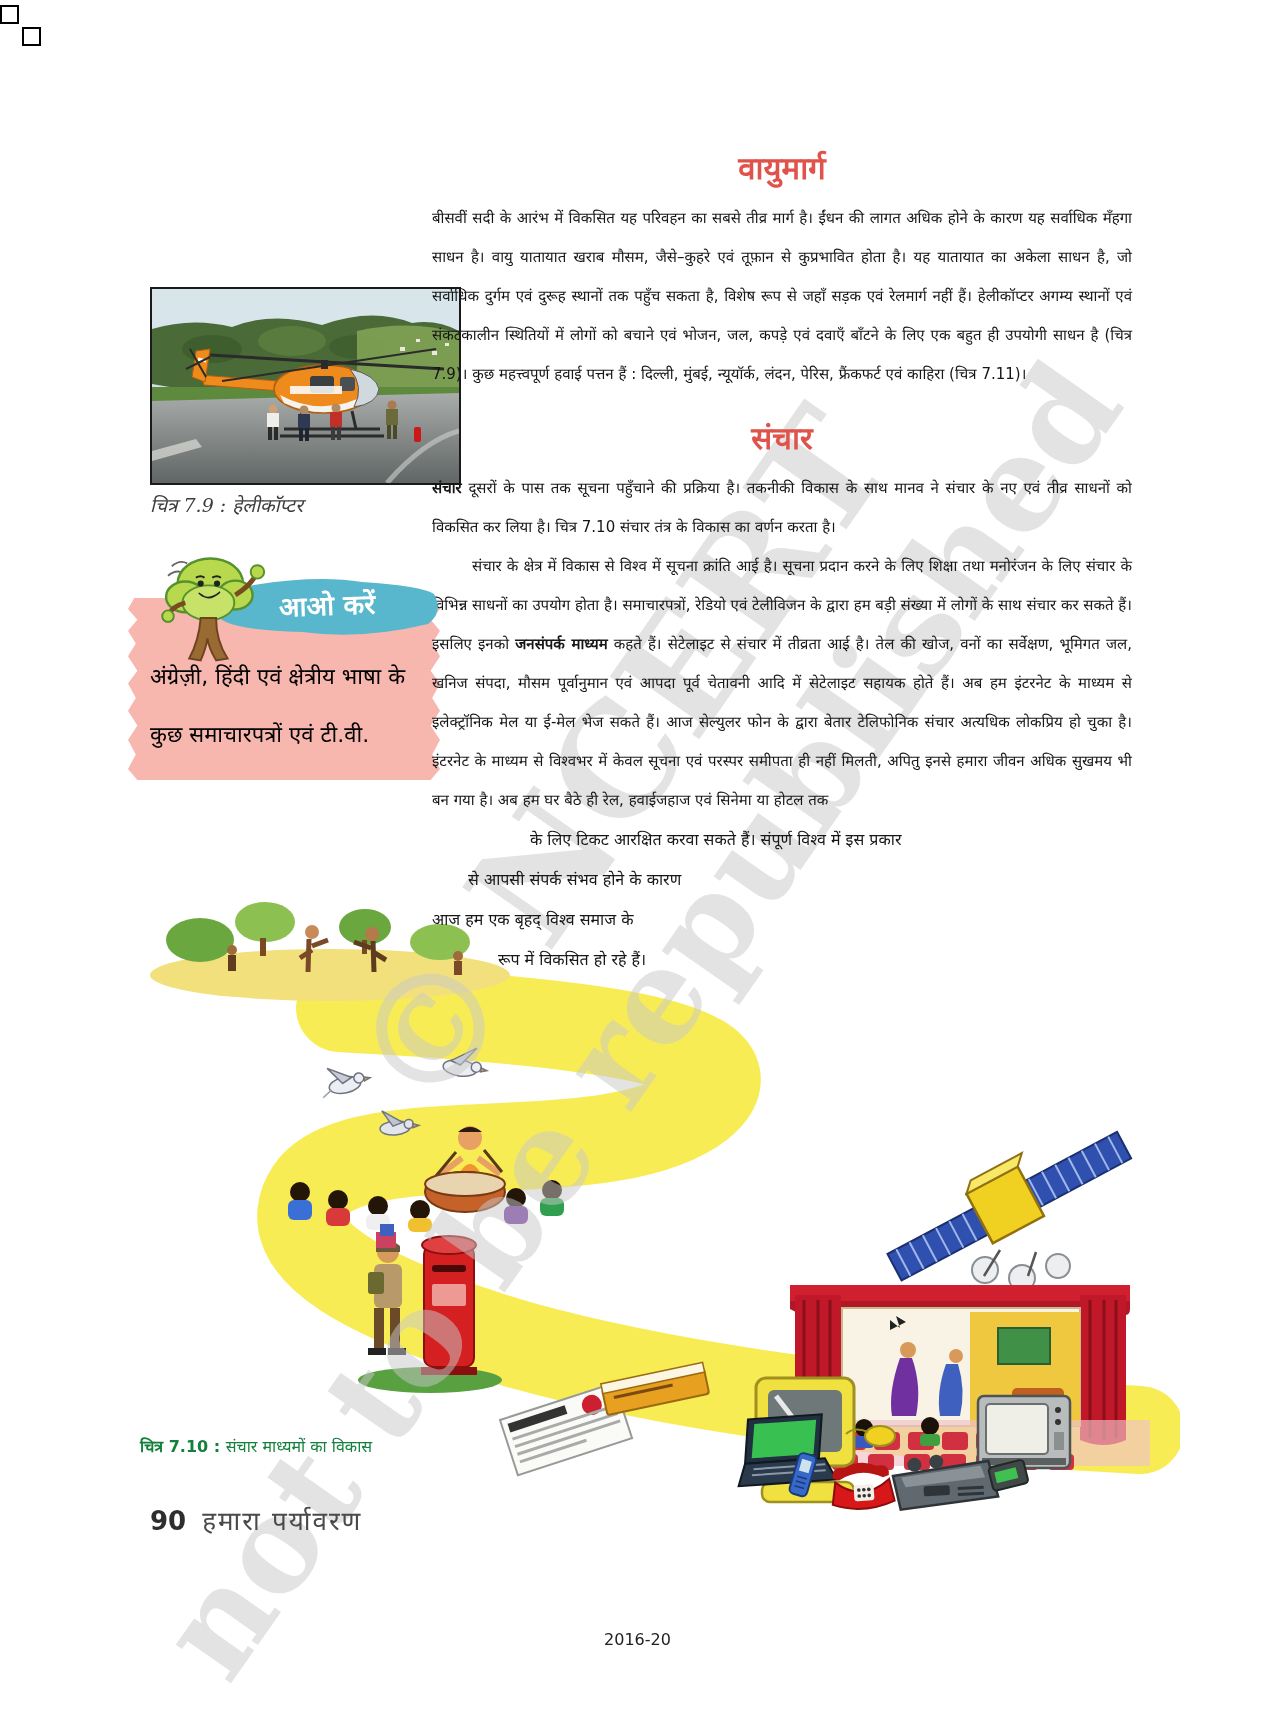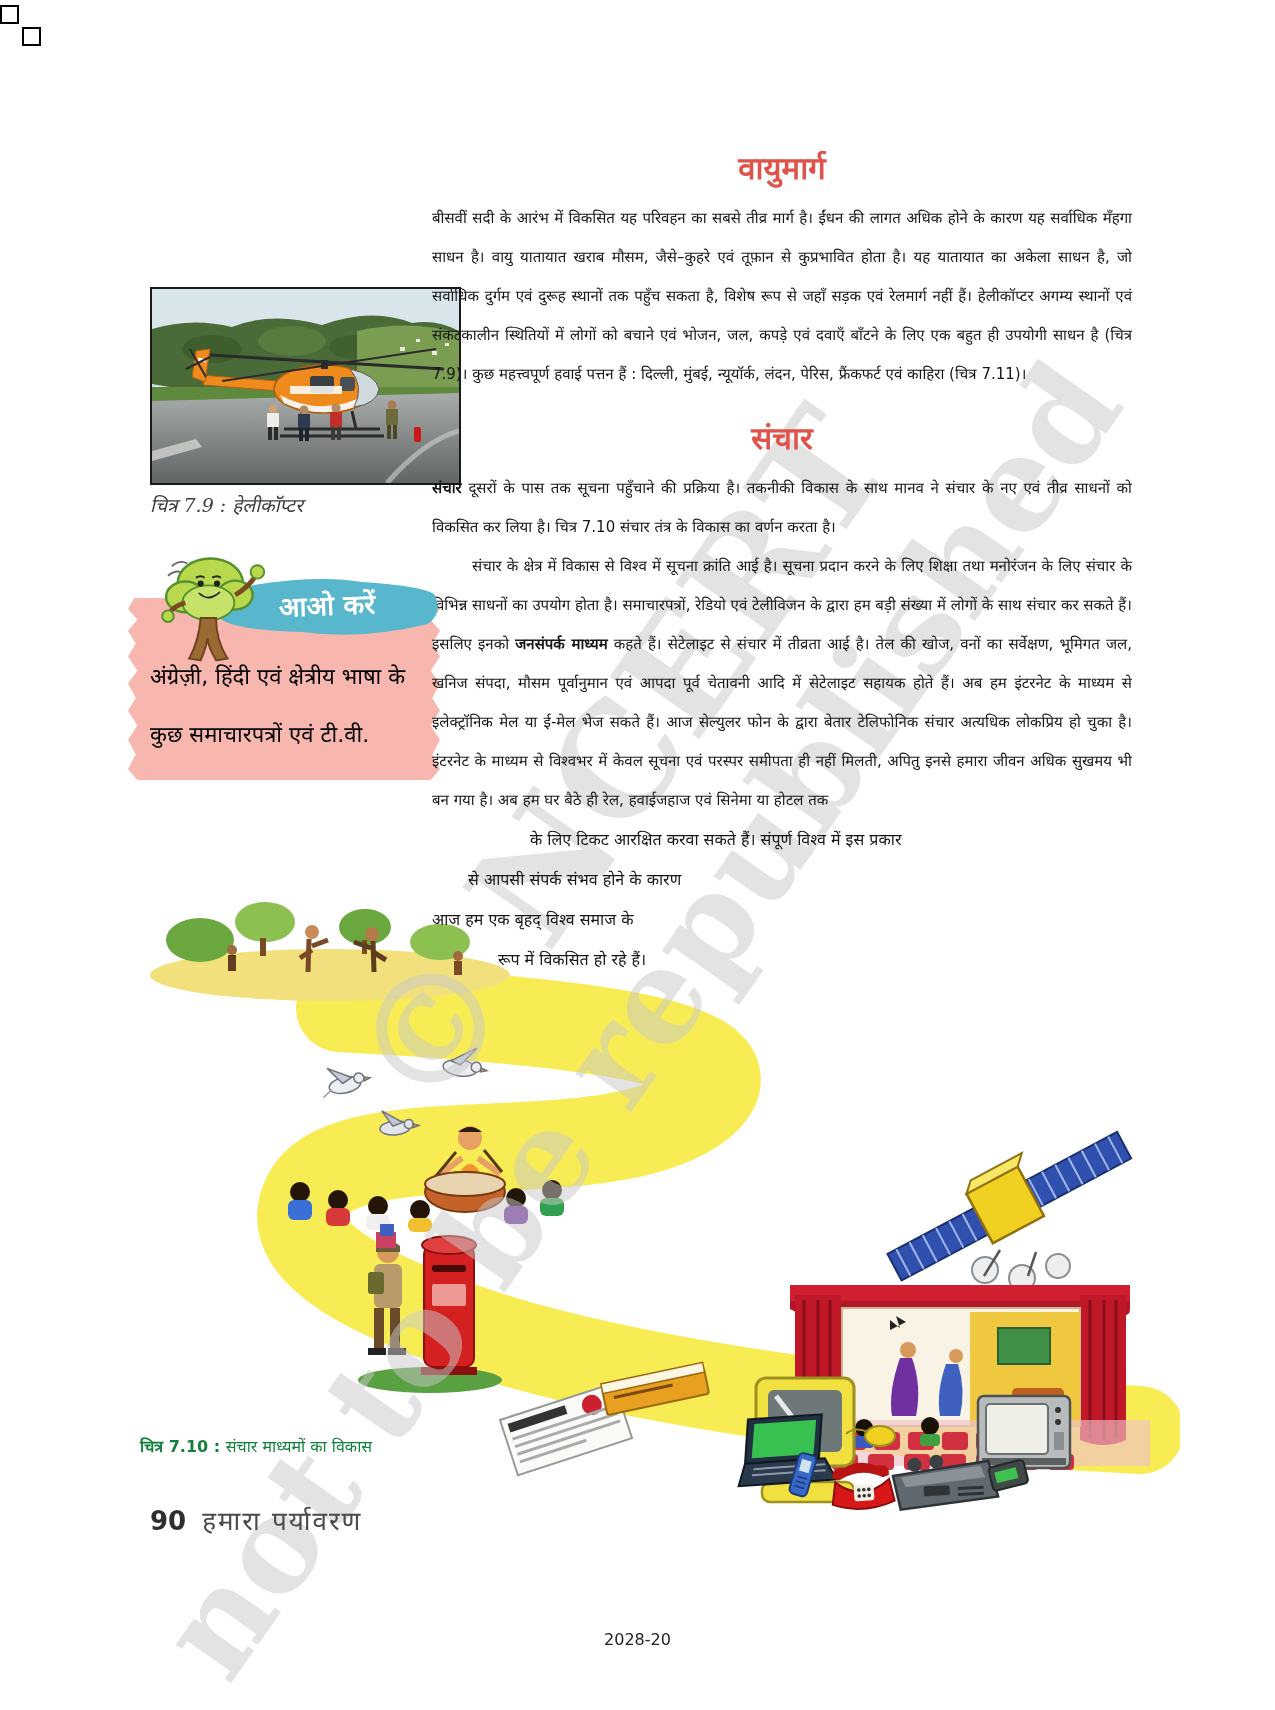--- a/index.html
+++ b/index.html
@@ -385,15 +385,15 @@
     <div class="wrapline" style="margin-left:66px;">रूप में विकसित हो रहे हैं।</div>
   </div>
 
   <div class="figcap" id="cap710">
     <span class="figlabel">चित्र 7.10 : </span><span>संचार माध्यमों का विकास</span>
   </div>
 
   <div class="footer">
     <span class="pgnum">90</span><span class="booktitle">हमारा पर्यावरण</span>
   </div>
-  <div class="yearline">2028-20</div>
+  <div class="yearline">2016-20</div>
 
 </div>
 
 </body></html>

